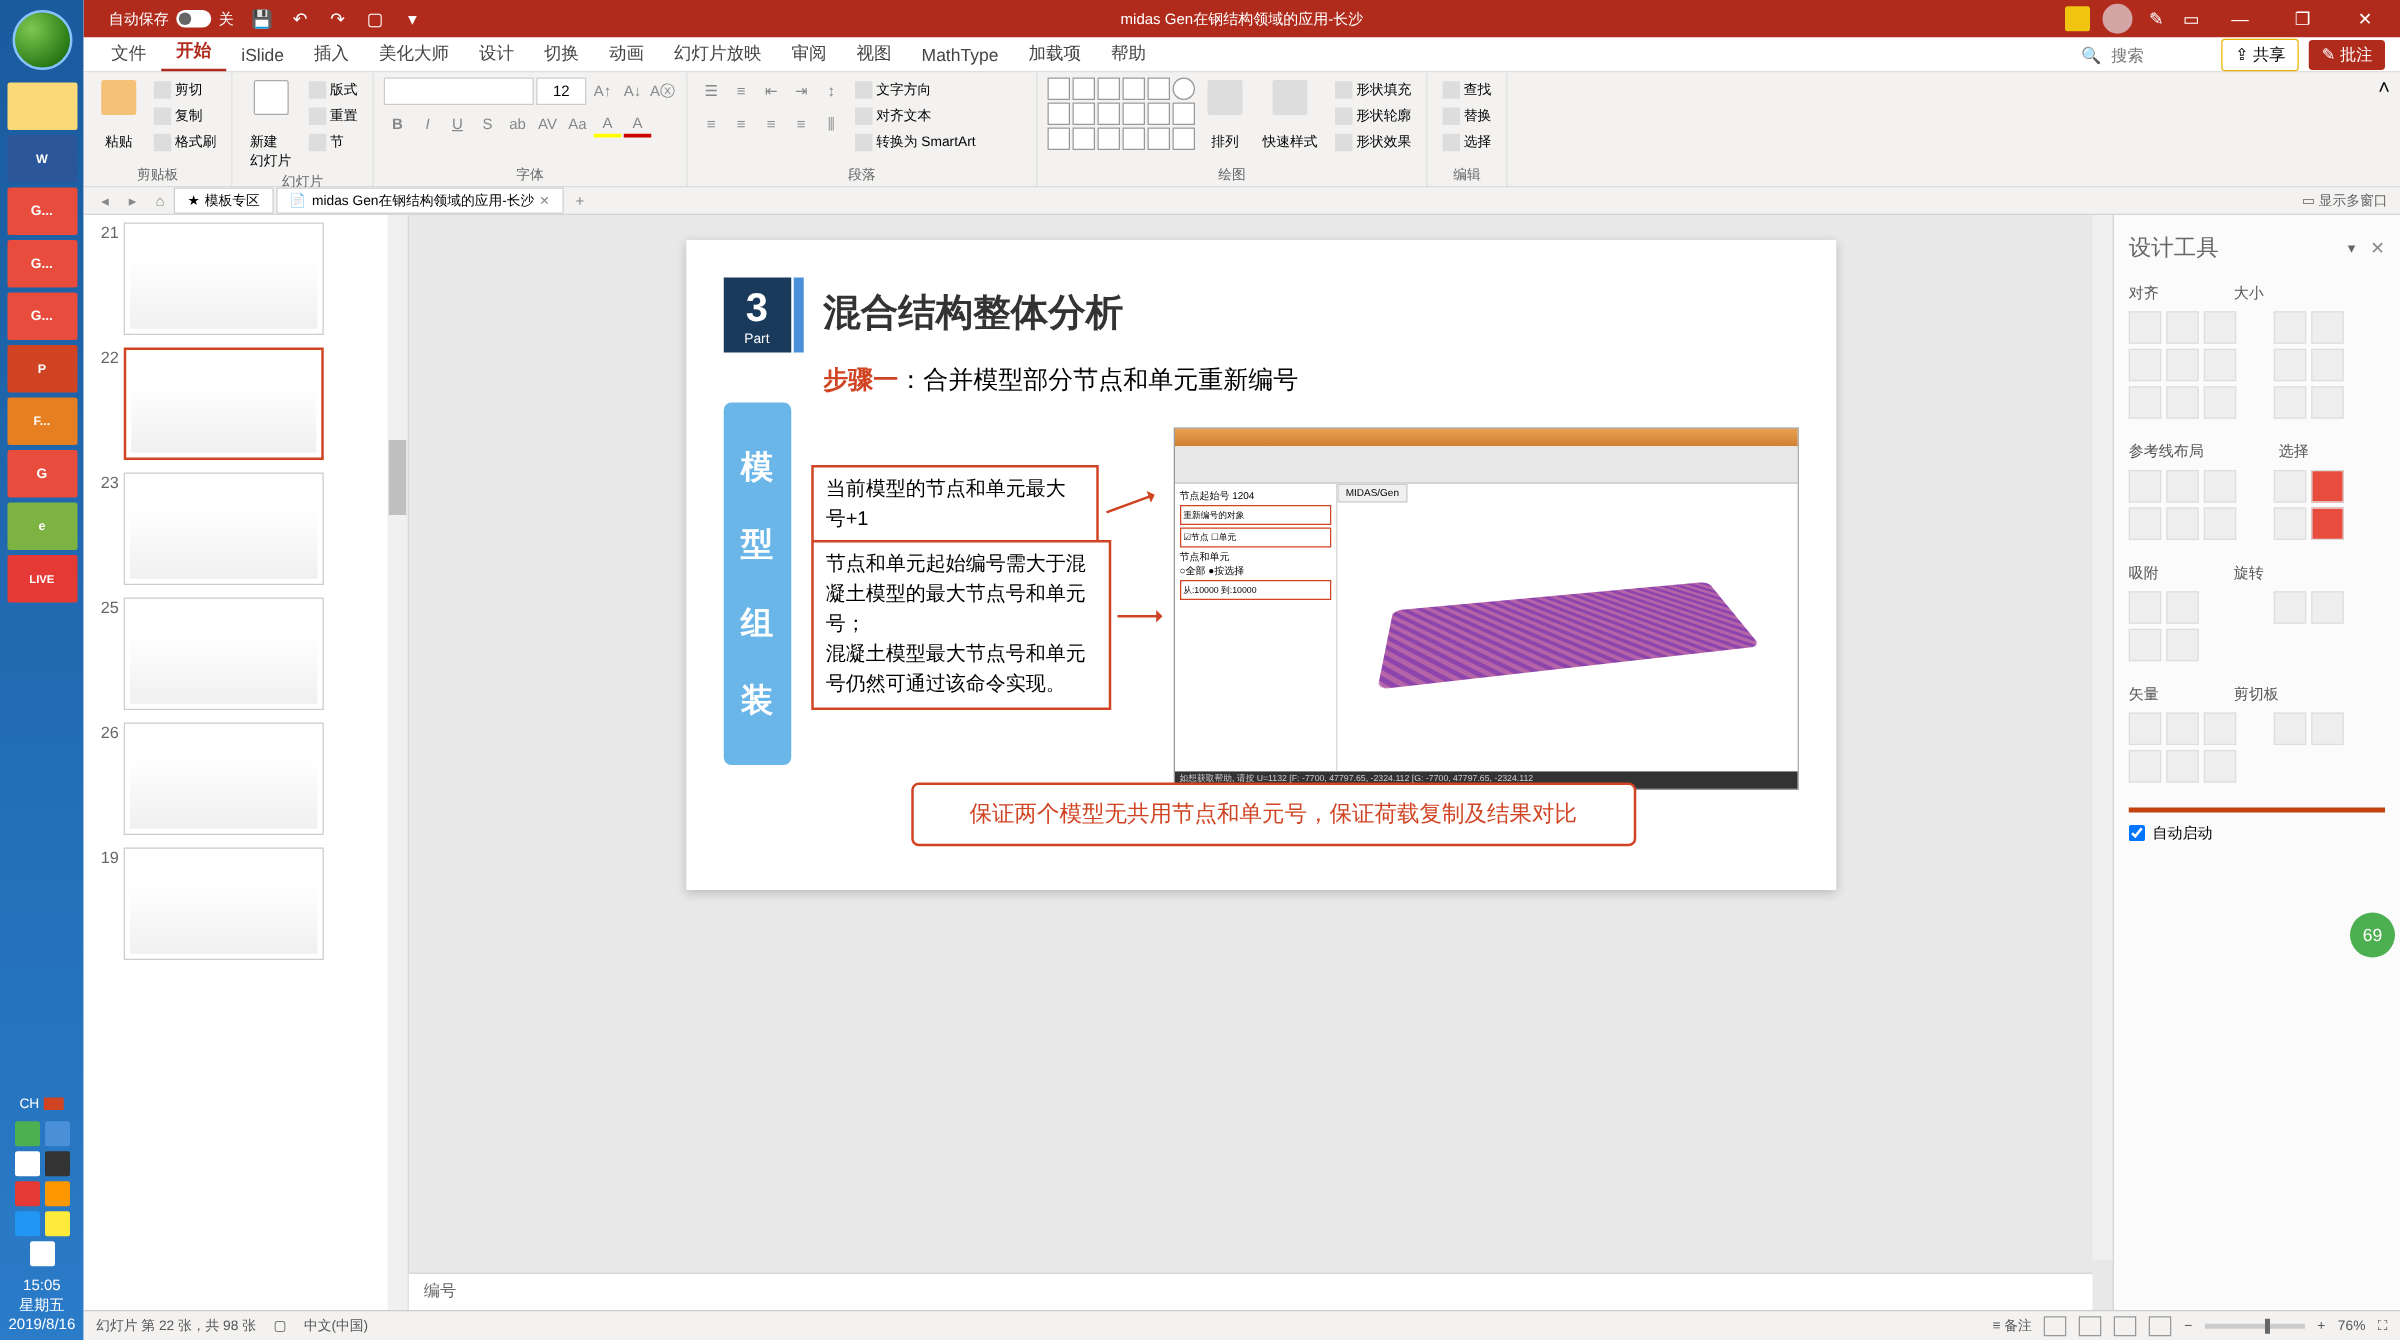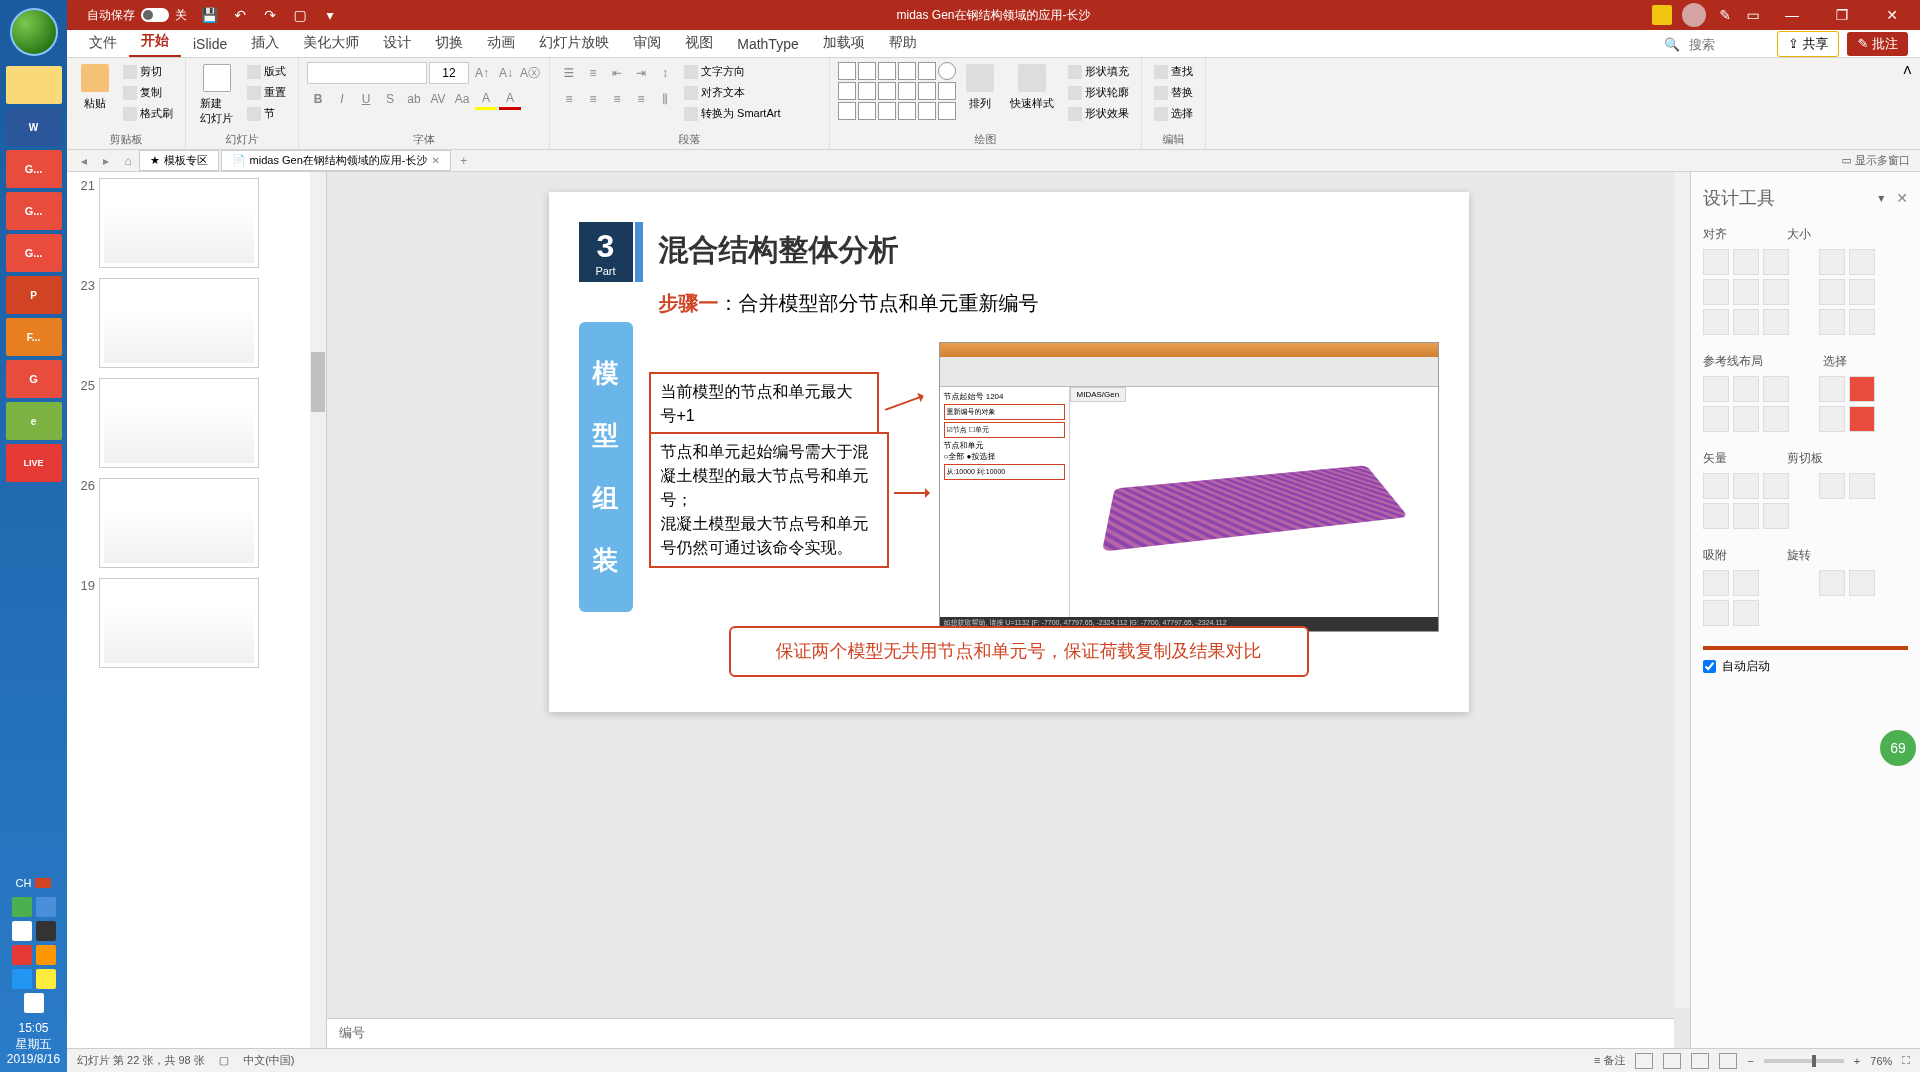--- a/index.html
+++ b/index.html
@@ -44,21 +44,21 @@
 .rtab-right { margin-left: auto; display: flex; align-items: center; gap: 8px; padding-right: 12px; font-size: 13px; }
 .rtab-search { border: none; outline: none; font-size: 13px; width: 80px; }
 .share-pill { padding: 3px 10px; border: 1px solid #eab308; border-radius: 3px; font-size: 13px; }
 .comment-pill { padding: 3px 10px; background: #b02b1c; color: #fff; border-radius: 3px; font-size: 13px; }
 
 
 .ribbon { height: 92px; background: #f3f2f1; border-bottom: 1px solid #d4d4d4; display: flex; }
 .rgroup { border-right: 1px solid #e0e0e0; padding: 4px 8px 2px; display: flex; flex-direction: column; }
 .rgroup-body { flex: 1; display: flex; gap: 4px; align-items: flex-start; }
 .rgroup-label { font-size: 11px; color: #666; text-align: center; height: 15px; }
-.big-btn { display: flex; flex-direction: column; align-items: center; gap: 4px; padding: 2px 6px; cursor: pointer; }
+.big-btn { display: flex; flex-direction: column; align-items: center; gap: 14px; padding: 2px 6px; cursor: pointer; }
 .big-btn .ic { width: 28px; height: 28px; background: #ddd; border-radius: 2px; }
 .big-btn .lbl { font-size: 11px; }
 .small-stack { display: flex; flex-direction: column; gap: 2px; }
 .small-btn { font-size: 11px; padding: 2px 4px; display: flex; align-items: center; gap: 3px; cursor: pointer; }
 .small-btn .ic-s { width: 14px; height: 14px; background: #ddd; }
 .font-box { width: 120px; height: 22px; border: 1px solid #ccc; background: #fff; font-size: 12px; }
 .size-box { width: 40px; height: 22px; border: 1px solid #ccc; background: #fff; font-size: 12px; text-align: center; }
 .btn-row { display: flex; gap: 2px; }
 .ic-btn { width: 22px; height: 22px; display: flex; align-items: center; justify-content: center; font-size: 12px; color: #888; cursor: pointer; }
 .shapes-grid { display: grid; grid-template-columns: repeat(6, 18px); gap: 2px; }
@@ -423,20 +423,26 @@
   <div class="work-area">
 
     <div class="slide-panel">
       <div class="slide-thumb-wrap">
           <div class="slide-num">21</div>
           <div class="slide-thumb">
             <div class="mini-content"></div>
           </div>
         </div>
       <div class="slide-thumb-wrap">
+          <div class="slide-num">22</div>
+          <div class="slide-thumb active">
+            <div class="mini-content"></div>
+          </div>
+        </div>
+      <div class="slide-thumb-wrap">
           <div class="slide-num">23</div>
           <div class="slide-thumb">
             <div class="mini-content"></div>
           </div>
         </div>
       <div class="slide-thumb-wrap">
           <div class="slide-num">25</div>
           <div class="slide-thumb">
             <div class="mini-content"></div>
           </div>
@@ -555,51 +561,51 @@
           <div class="rp-grid g2">
               <div class="rp-ic"></div>
               <div class="rp-ic" style="background:#e84c3c;"></div>
               <div class="rp-ic"></div>
               <div class="rp-ic" style="background:#e84c3c;"></div>
             </div>
         </div>
       </div>
       <div class="rp-section">
         <div class="rp-sec-title">
+            <span>吸附</span>
+            <span>旋转</span>
+          </div>
+        <div class="rp-row">
+          <div class="rp-grid g2">
+              <div class="rp-ic"></div>
+              <div class="rp-ic"></div>
+              <div class="rp-ic"></div>
+              <div class="rp-ic"></div>
+            </div>
+          <div class="rp-grid g2" style="margin-left:30px;">
+              <div class="rp-ic"></div>
+              <div class="rp-ic"></div>
+            </div>
+        </div>
+      </div>
+      <div class="rp-section">
+        <div class="rp-sec-title">
             <span>矢量</span>
             <span>剪切板</span>
           </div>
         <div class="rp-row">
           <div class="rp-grid">
               <div class="rp-ic"></div>
               <div class="rp-ic"></div>
               <div class="rp-ic"></div>
               <div class="rp-ic"></div>
               <div class="rp-ic"></div>
               <div class="rp-ic"></div>
             </div>
           <div class="rp-grid g2">
-              <div class="rp-ic"></div>
-              <div class="rp-ic"></div>
-            </div>
-        </div>
-      </div>
-      <div class="rp-section">
-        <div class="rp-sec-title">
-            <span>吸附</span>
-            <span>旋转</span>
-          </div>
-        <div class="rp-row">
-          <div class="rp-grid g2">
-              <div class="rp-ic"></div>
-              <div class="rp-ic"></div>
-              <div class="rp-ic"></div>
-              <div class="rp-ic"></div>
-            </div>
-          <div class="rp-grid g2" style="margin-left:30px;">
               <div class="rp-ic"></div>
               <div class="rp-ic"></div>
             </div>
         </div>
       </div>
       <div class="rp-checkbox-row">
         <input type="checkbox" checked="" style=""> 
           <span>自动启动</span>
       </div>
     </div>

